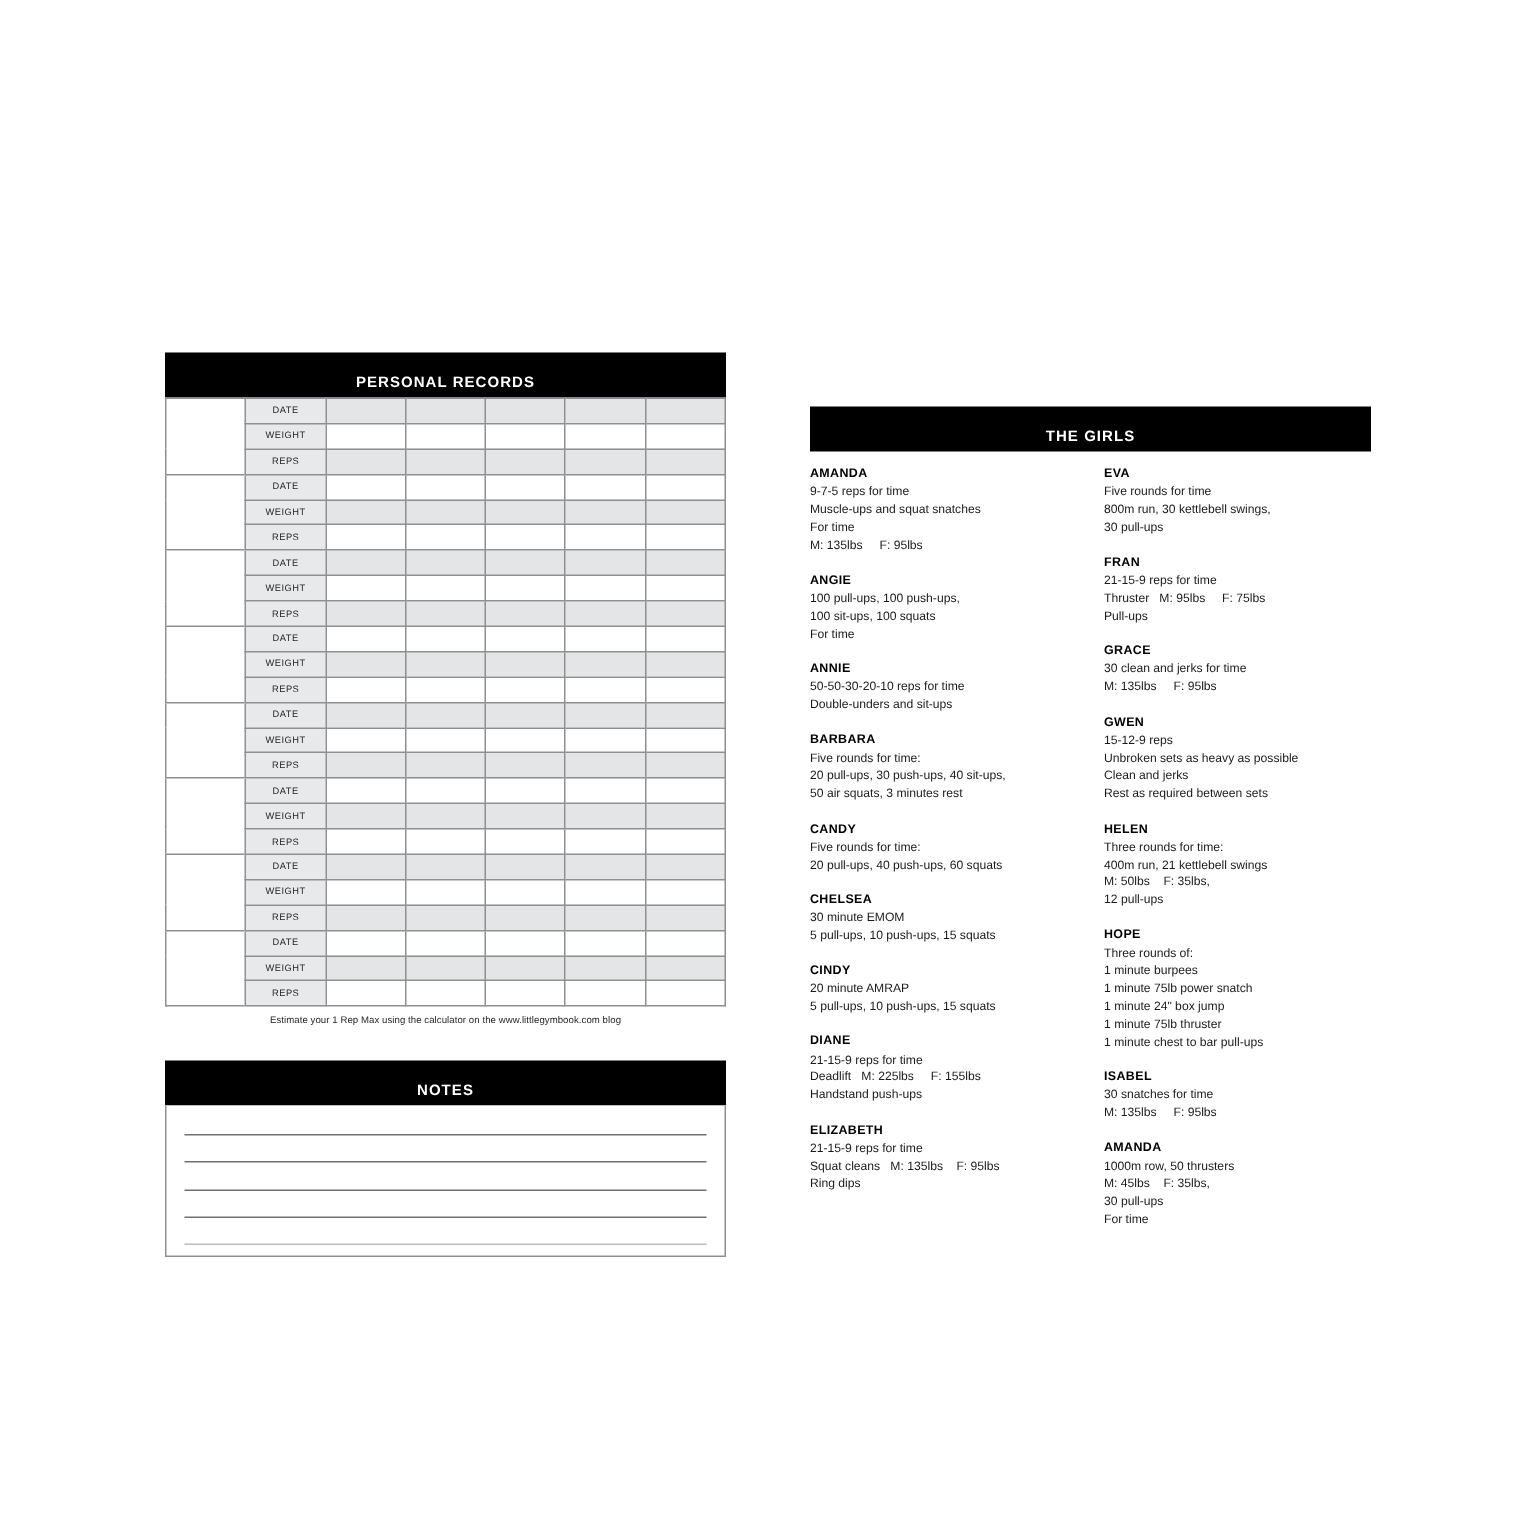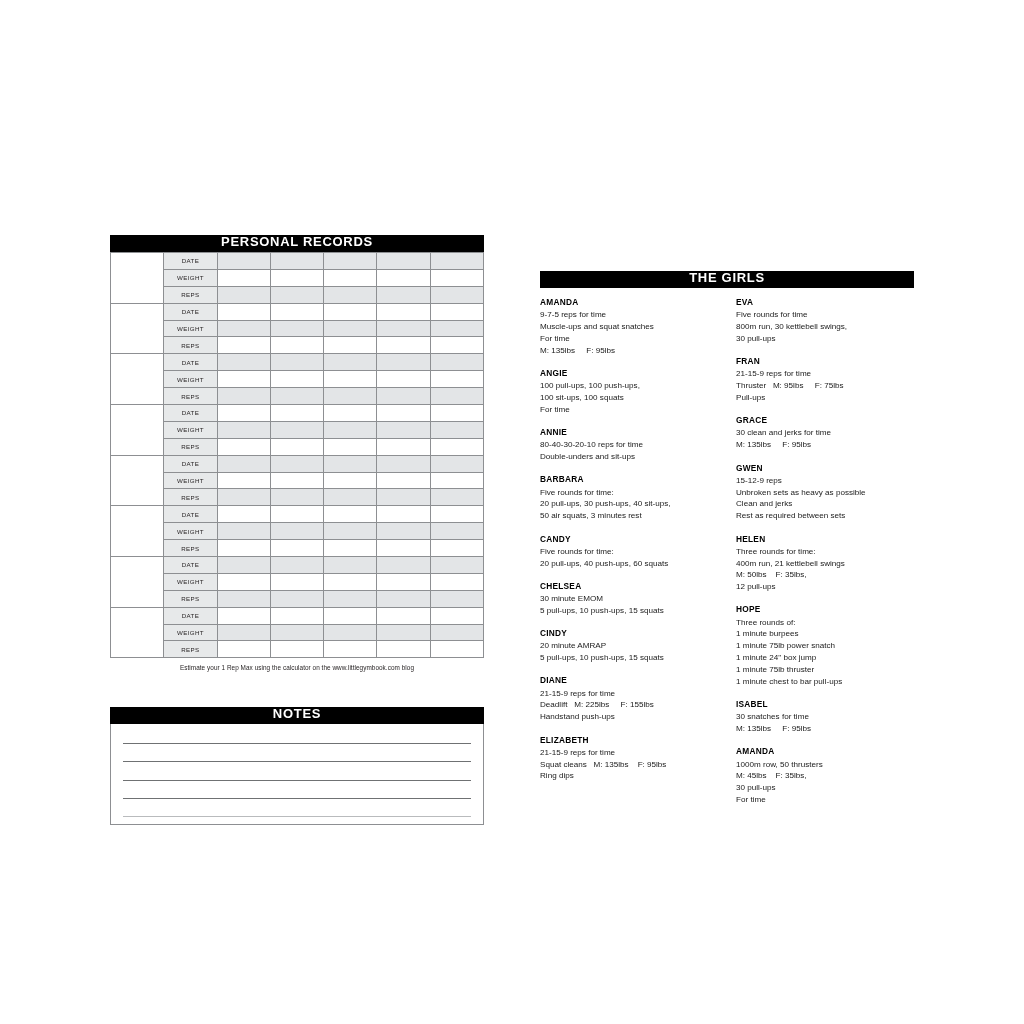--- a/index.html
+++ b/index.html
@@ -21,24 +21,24 @@
     position: absolute;
     left: 110px;
     top: 235px;
     width: 374px;
   }
 
   .black-header {
     background: #000000;
     color: #ffffff;
     text-align: center;
-    font-size: 13px;
+    font-size: 10px;
     font-weight: bold;
     letter-spacing: 0.7px;
-    padding: 0 0 4px 0;
+    padding: 16px 0 4px 0;
     line-height: 1;
   }
 
   
   #pr-table {
     border-collapse: collapse;
     width: 374px;
     table-layout: fixed;
     border-left: 1px solid #8d8f92;
     border-right: 1px solid #8d8f92;
@@ -373,21 +373,21 @@
           <div class="wod-line">M: 135lbs     F: 95lbs</div>
         </div>
         <div class="wod">
           <div class="wod-name">ANGIE</div>
           <div class="wod-line">100 pull-ups, 100 push-ups,</div>
           <div class="wod-line">100 sit-ups, 100 squats</div>
           <div class="wod-line">For time</div>
         </div>
         <div class="wod">
           <div class="wod-name">ANNIE</div>
-          <div class="wod-line">80-40-30-20-10 reps for time</div>
+          <div class="wod-line">50-50-30-20-10 reps for time</div>
           <div class="wod-line">Double-unders and sit-ups</div>
         </div>
         <div class="wod">
           <div class="wod-name">BARBARA</div>
           <div class="wod-line">Five rounds for time:</div>
           <div class="wod-line">20 pull-ups, 30 push-ups, 40 sit-ups,</div>
           <div class="wod-line">50 air squats, 3 minutes rest</div>
         </div>
         <div class="wod">
           <div class="wod-name">CANDY</div>

